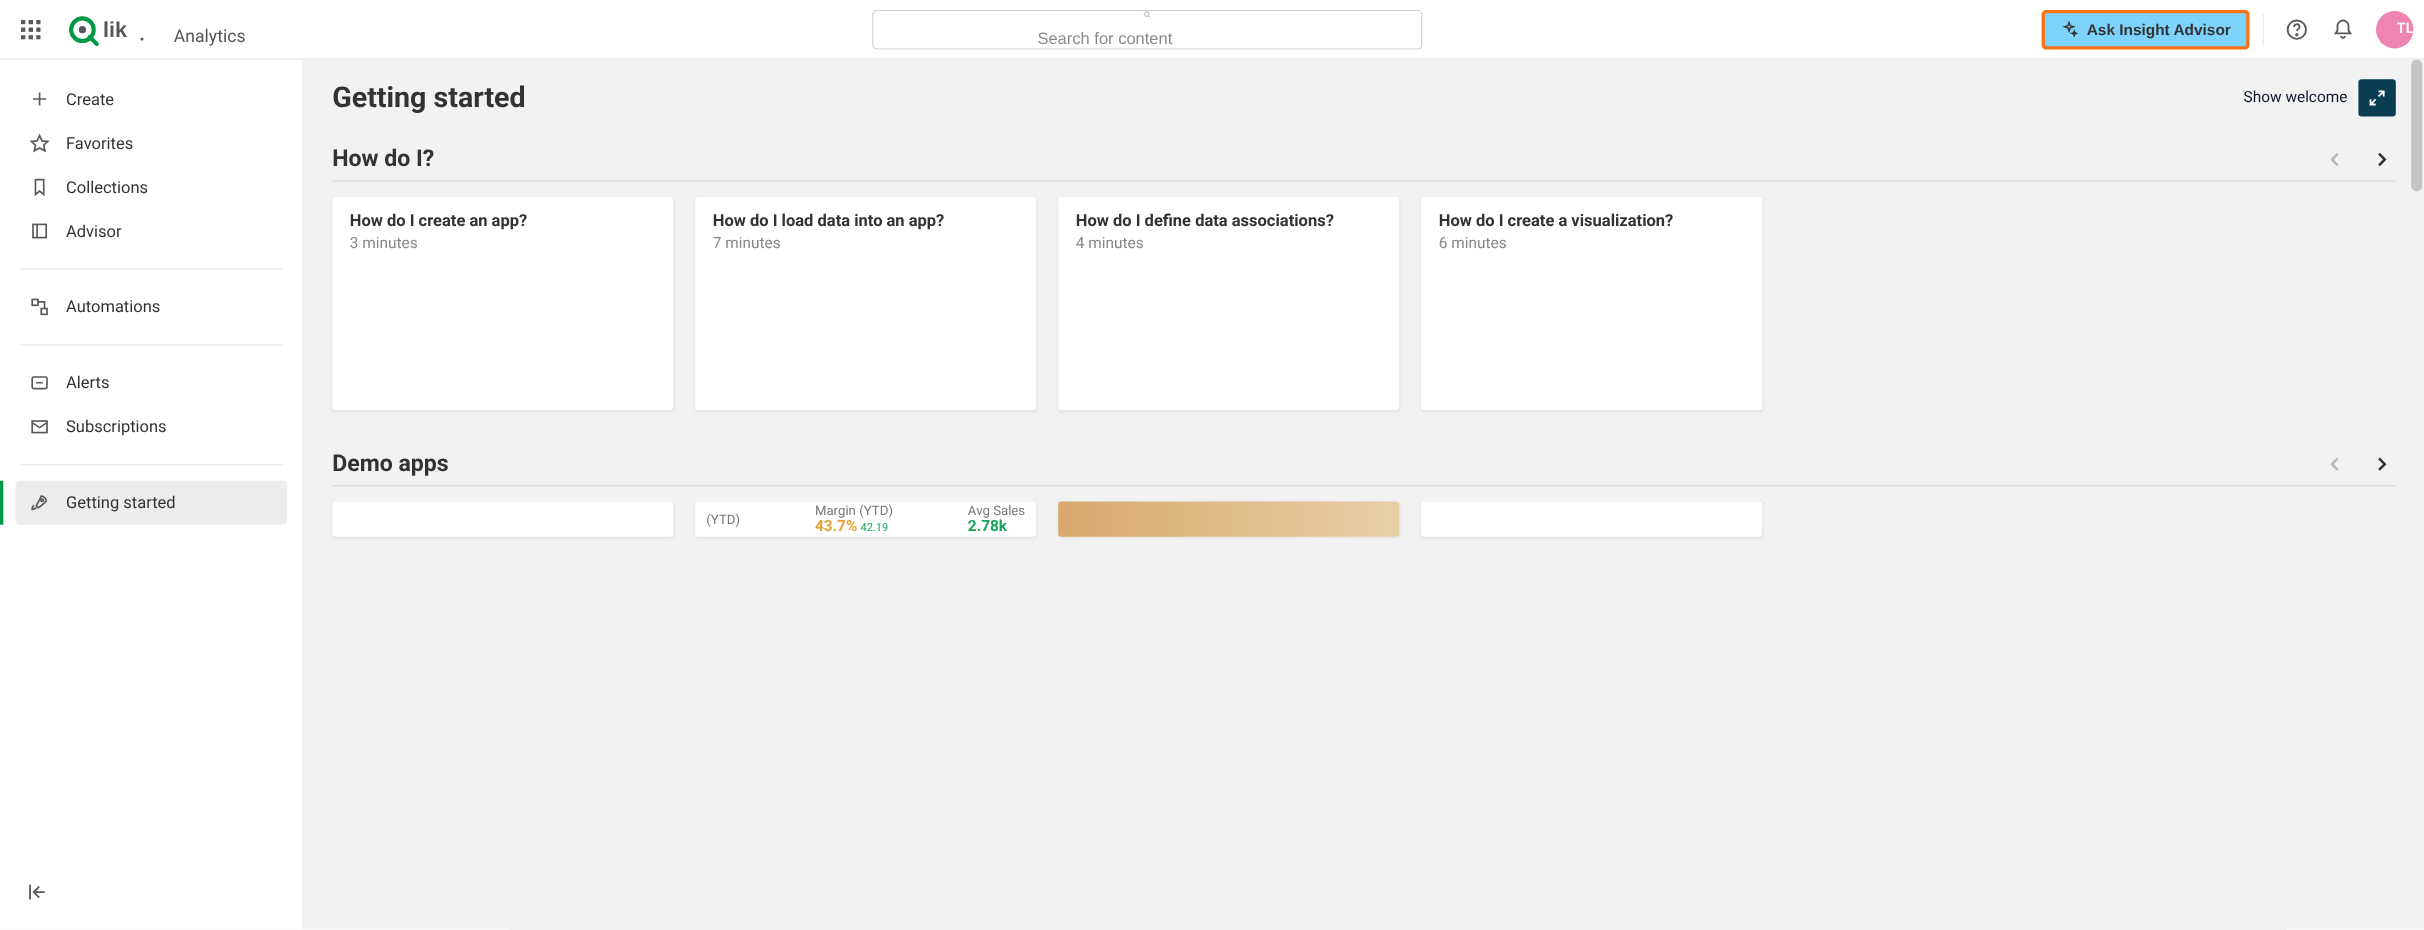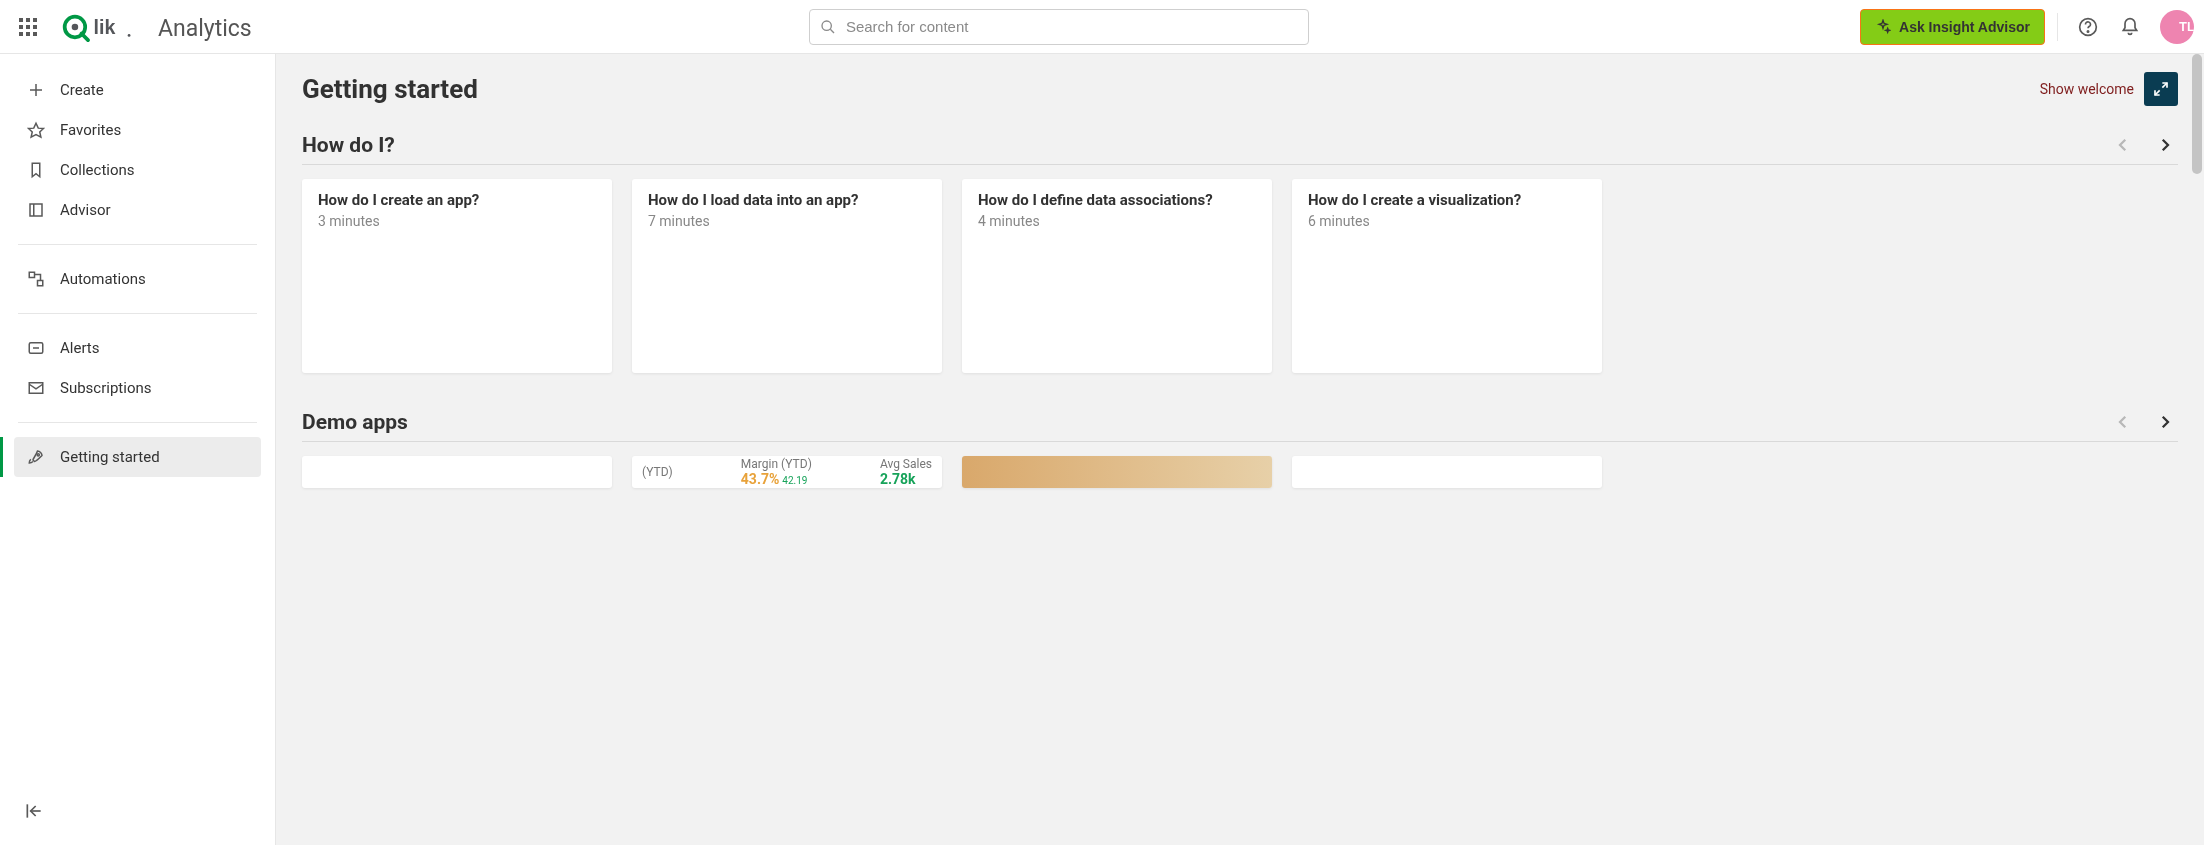--- a/index.html
+++ b/index.html
@@ -18,40 +18,40 @@
   .waffle-btn {
     width: 36px; height: 36px;
     display: flex; align-items: center; justify-content: center;
     border-radius: 3px; cursor: pointer; color:#595959;
   }
   .brand-logo {
     display: flex; align-items: flex-end; gap: 14px; padding: 0 6px;
   }
   .brand-logo svg { height: 30px; }
   .brand-product {
-    font-size: 23px; color:#555; font-weight: 400;
+    font-size: 16px; color:#555; font-weight: 400;
   }
   .top-center { flex: 1; display: flex; justify-content: center; }
   .search-wrap {
     width: 500px; max-width: 50%;
     height: 36px;
     border: 1px solid #cfcfcf;
     border-radius: 4px;
     display: flex; align-items: center;
-    padding: 0 10px; gap: 10px; color:#8a8a8a;
+    padding: 0 10px; gap: 10px; color:#8a8a8a;flex-direction:column;
   }
   .search-wrap input {
     flex:1; border:none; outline:none; font-size:15px; color:#333; background:transparent;
   }
   .search-wrap input::placeholder { color:#8a8a8a; }
   .top-right { display:flex; align-items:center; gap:6px; }
   .insight-btn {
-    height:36px; padding:0 14px; border:1px solid #f97316; border-radius:4px;
+    height:36px; padding:0 14px; border:3px solid #f97316; border-radius:4px;
     display:flex; align-items:center; gap:8px; font-size:14px; font-weight:600; color:#333;
-    cursor:pointer; background:#84cc16;
+    cursor:pointer; background:#7dd3fc;
   }
   .icon-btn {
     width:36px; height:36px; display:flex; align-items:center; justify-content:center;
     color:#595959; cursor:pointer; border-radius:3px;
   }
   .avatar {
     width:34px; height:34px; border-radius:50%; background:#ee84b0;
     color:#fff; font-size:13px; font-weight:600;
     display:flex; align-items:center; justify-content:flex-end; margin-left:6px; cursor:pointer;
   }
@@ -81,21 +81,21 @@
   .collapse-row { padding:10px 24px; color:#595959; cursor:pointer; }
 
   
   .main {
     flex:1; background:#f2f2f2; overflow-y:auto; position:relative;
   }
   .main-inner { padding: 18px 26px 40px 26px; }
   .page-head { display:flex; align-items:center; justify-content:space-between; margin-bottom:26px; }
   .page-title { font-size:26px; font-weight:700; color:#323232; }
   .page-head-right { display:flex; align-items:center; gap:10px; }
-  .show-welcome { color:#7f1d1d; font-size:14px; }
+  .show-welcome { color:#0f172a; font-size:14px; }
   .expand-btn {
     width:34px; height:34px; background:#0a3c52; color:#fff; border-radius:3px;
     display:flex; align-items:center; justify-content:center; cursor:pointer;
   }
 
   .section-head {
     display:flex; align-items:center; justify-content:space-between;
     border-bottom:1px solid #d9d9d9; padding-bottom:6px; margin-bottom:14px;
   }
   .section-title { font-size:21px; font-weight:700; color:#323232; }

